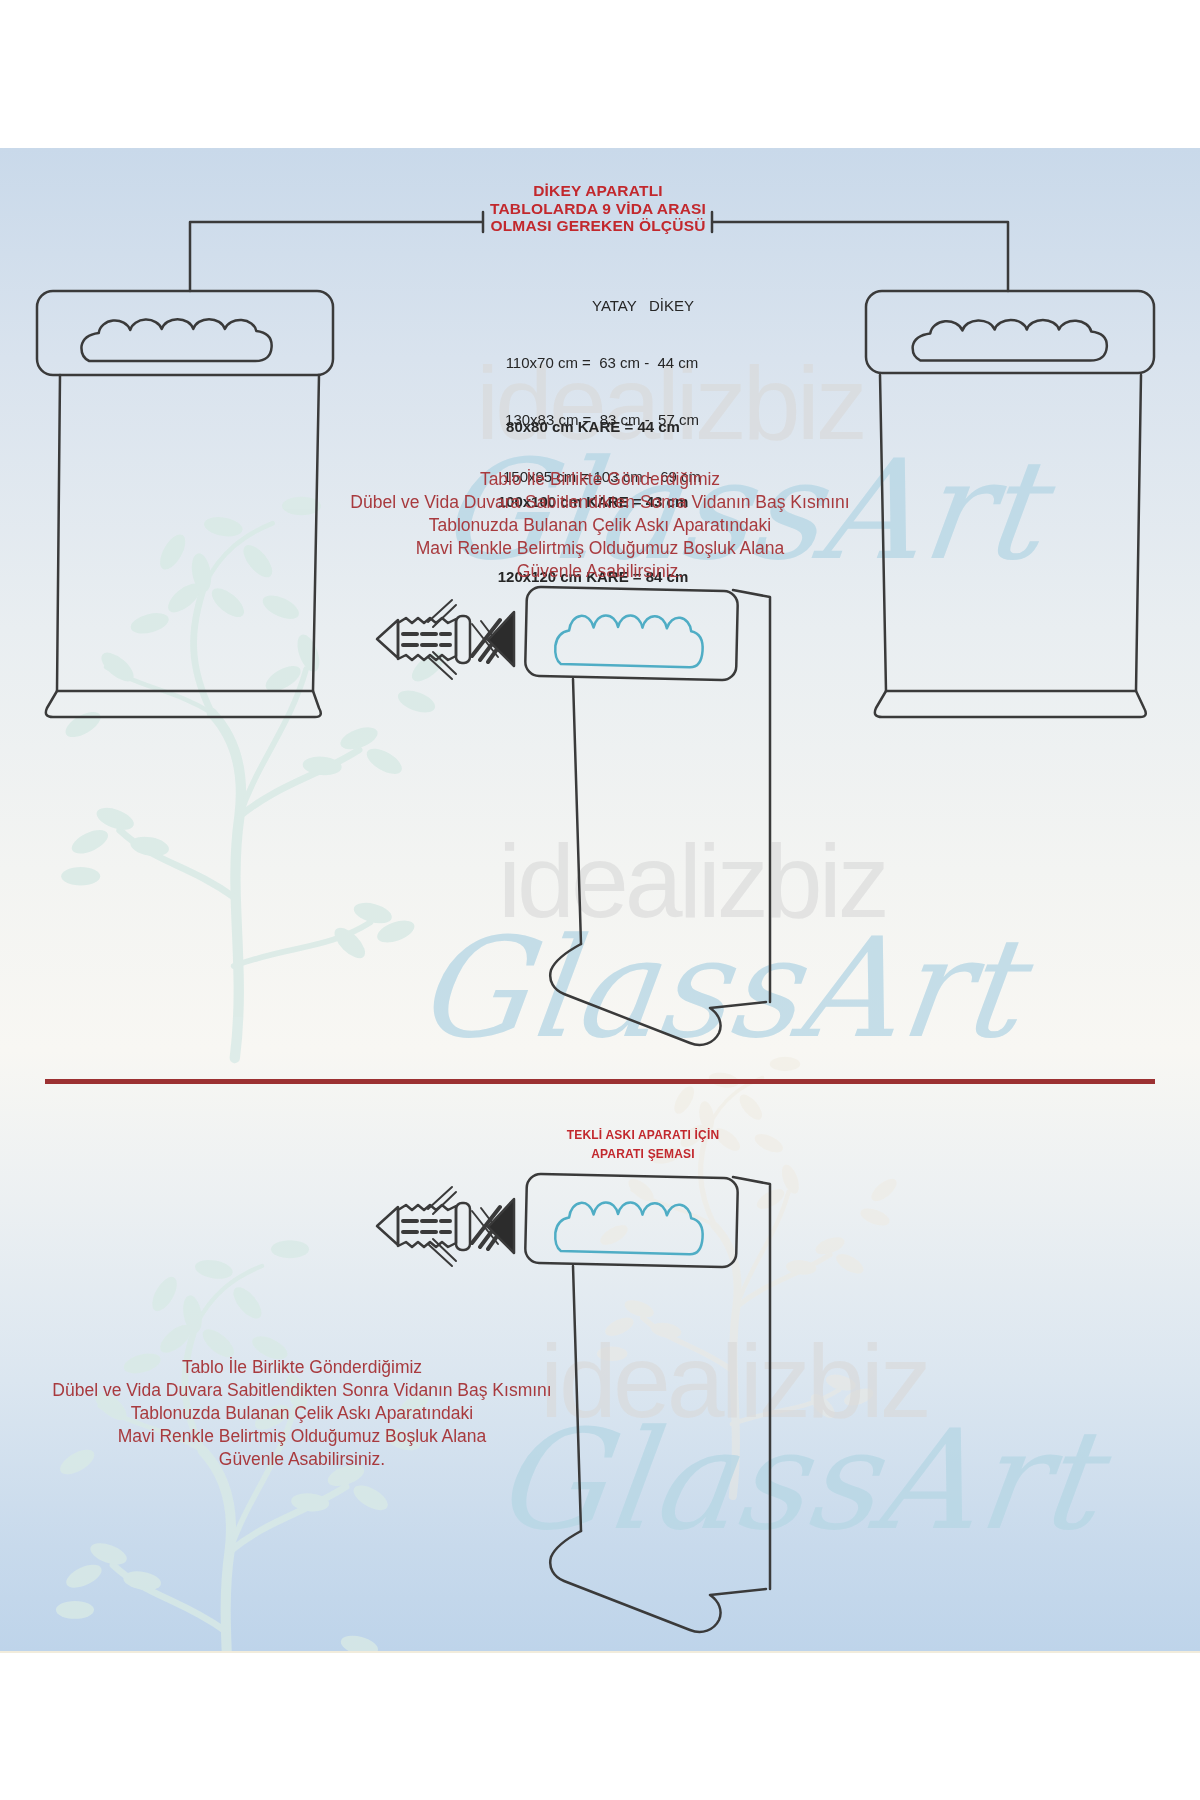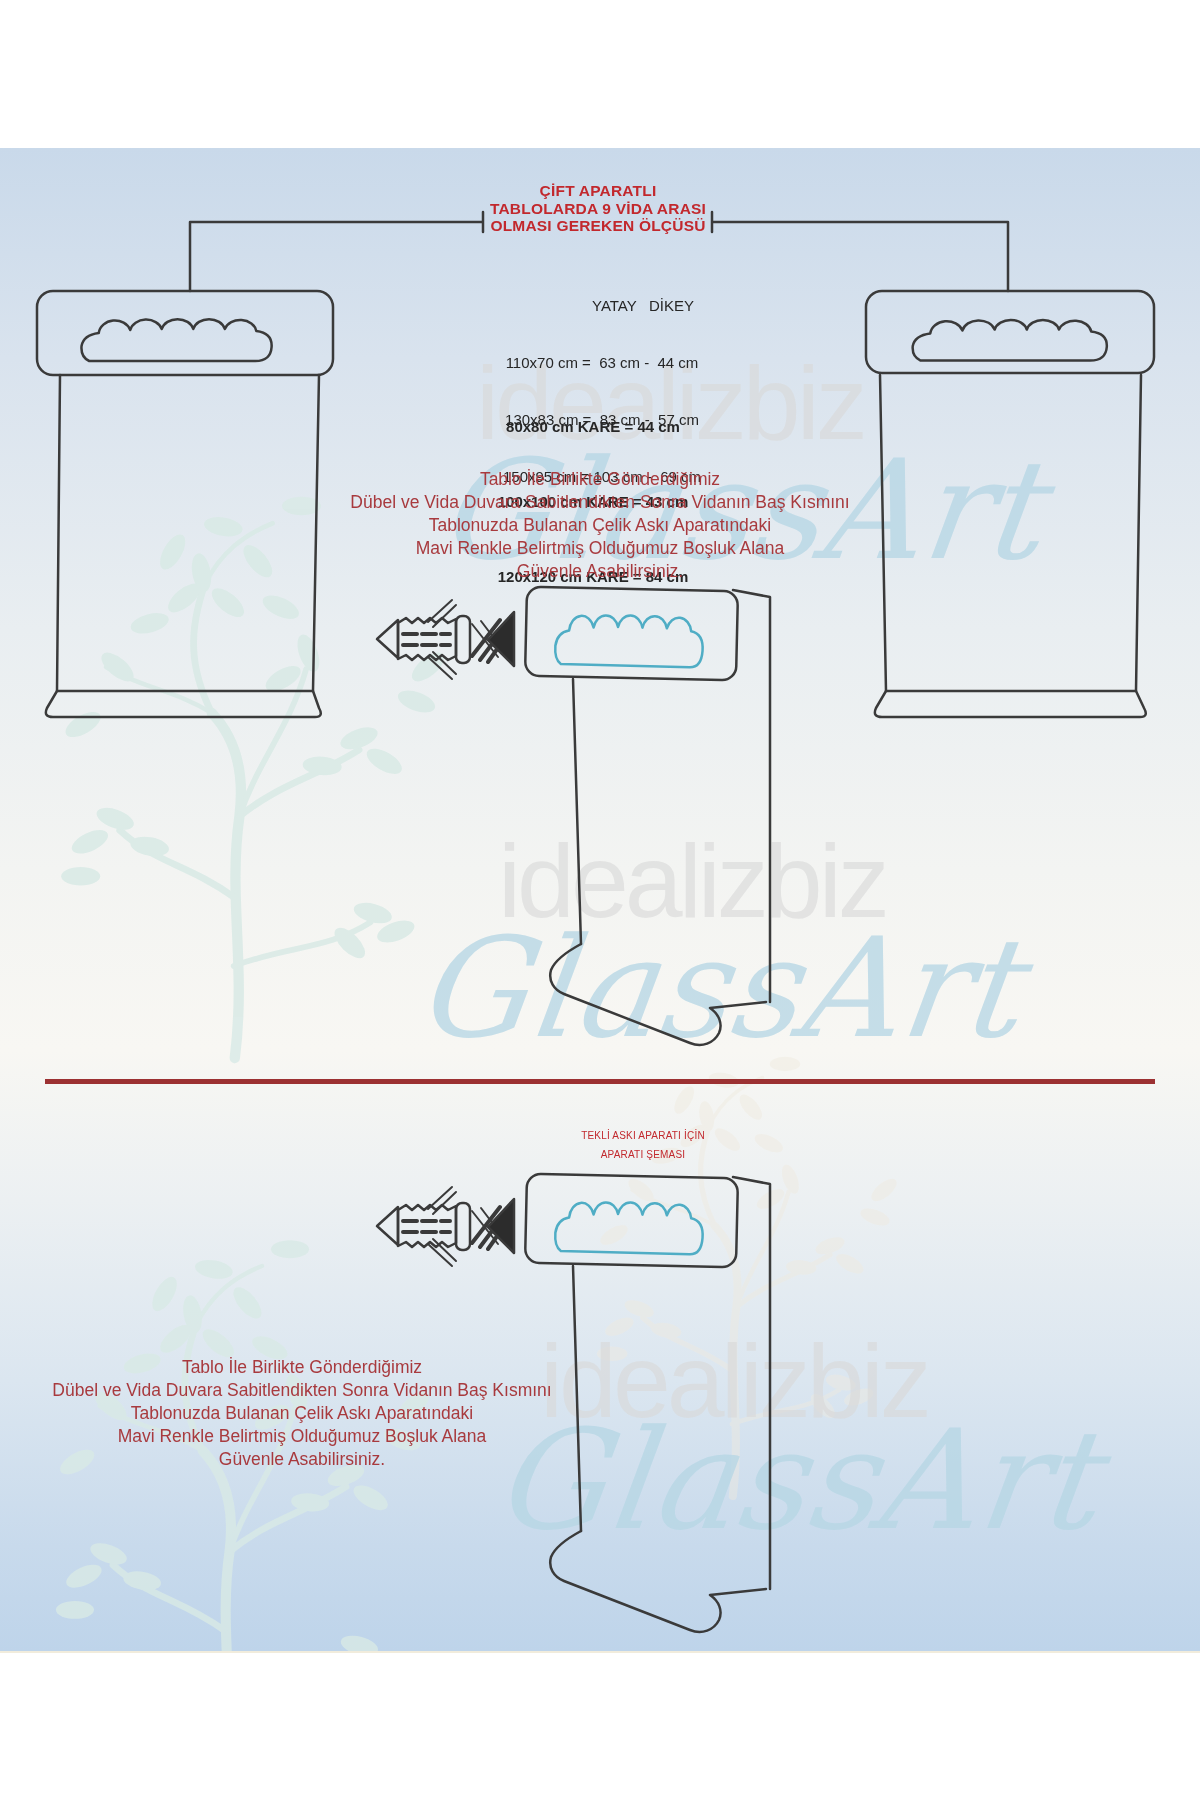--- a/index.html
+++ b/index.html
@@ -6,21 +6,21 @@
   .page{position:relative;width:1200px;height:1800px;background:#ffffff;overflow:hidden;
         font-family:"Liberation Sans",sans-serif;}
   .canvas{position:absolute;left:0;top:148px;width:1200px;height:1503px;overflow:hidden;
           border-bottom:2px solid #f1ecdc;
           background:linear-gradient(to bottom,
             #c9d9ea 0%, #d9e3ee 14%, #e9eef1 32%, #f3f4f2 48%,
             #f8f7f3 60%, #ecf0f2 70%, #dbe6f0 82%, #c8daec 93%, #bed4ea 100%);}
   .abs{position:absolute;}
   .ctr{text-align:center;}
   .title{font-size:15.5px;font-weight:bold;line-height:17.5px;color:#c2282d;letter-spacing:.2px;}
-  .btitle{font-size:10px;font-weight:normal;line-height:19px;color:#c2282d;letter-spacing:.2px;}
+  .btitle{font-size:12px;font-weight:bold;line-height:19px;color:#c2282d;letter-spacing:.2px;}
   .tbl{font-size:15px;font-weight:normal;line-height:19px;color:#262626;white-space:pre;}
   .tbl .hdr{display:block;transform:translateX(41px);}
   .tbl .row{display:block;}
   .tbl .row:first-of-type{margin-top:3px;}
   .kare{font-size:15px;font-weight:bold;line-height:25px;color:#262626;white-space:pre;}
   .note{font-size:17.5px;line-height:23px;color:#a83a3e;margin-top:16px;}
   .divider{position:absolute;left:45px;top:1079px;width:1110px;height:5px;background:#9c3132;}
   .wm-brand{position:absolute;font-weight:normal;font-size:104px;letter-spacing:-4px;
             color:#d9d9d9;opacity:.62;white-space:nowrap;}
   .wm-script{position:absolute;font-family:"DejaVu Serif",serif;font-style:italic;
@@ -144,21 +144,21 @@
 
     <g transform="translate(0,587)">
         <use href="#screwplug"></use>
       </g>
     <g transform="translate(0,587)">
         <use href="#hanger3d"></use>
       </g>
   </svg>
 
   <div class="abs ctr title z4" style="left:398px;top:182px;width:400px;">
-    <div>ÇİFT APARATLI</div>
+    <div>DİKEY APARATLI</div>
     <div>TABLOLARDA 9 VİDA ARASI</div>
     <div>OLMASI GEREKEN ÖLÇÜSÜ</div>
   </div>
 
   <div class="abs ctr tbl z4" style="left:402px;top:258px;width:400px;">
     <span class="hdr">YATAY   DİKEY</span>
     <span class="row">110x70 cm =  63 cm -  44 cm</span>
     <span class="row">130x83 cm =  83 cm -  57 cm</span>
     <span class="row">150x95 cm = 103 cm -  69 cm</span>
   </div>

